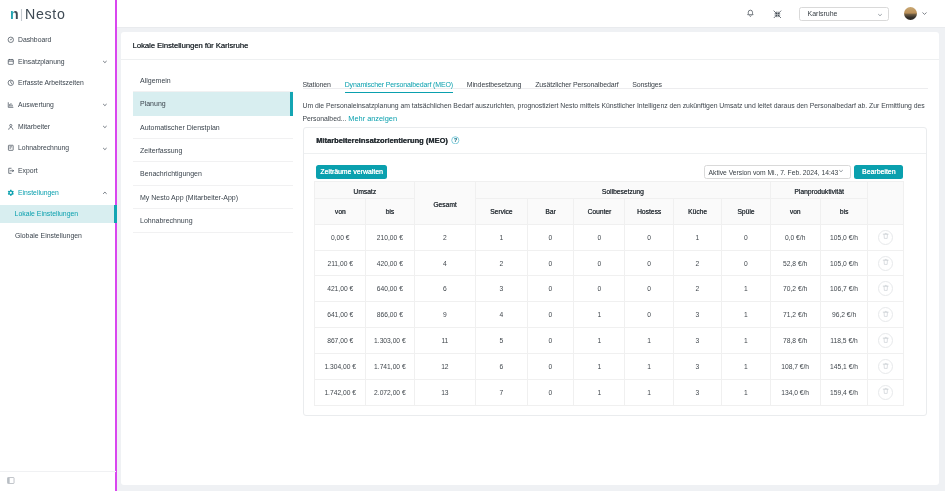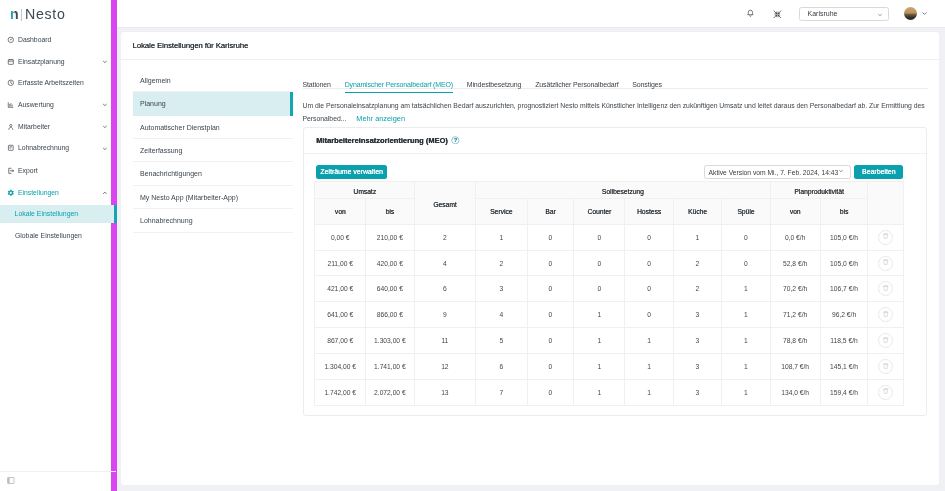--- a/index.html
+++ b/index.html
@@ -12,21 +12,21 @@
   border-bottom:1px solid #e9ebee; }
 .tb-ic { position:absolute; }
 .tb-sel { position:absolute; left:682px; top:7px; width:90px; height:13.5px; border:1px solid #d9d9d9;
   border-radius:2.5px; font-size:7px; color:#3a4147; line-height:11.5px; padding-left:7.5px; background:#fff; }
 .tb-sel svg { position:absolute; right:5px; top:3.6px; }
 .avatar { position:absolute; left:786.5px; top:6.7px; width:13.6px; height:13.6px; border-radius:50%;
   background:linear-gradient(180deg,#c9a873 0%,#bb9059 46%,#6b5a41 58%,#35302a 80%,#2b2723 100%); }
 
 
 .sidebar { position:absolute; left:0; top:0; width:117px; height:491px; background:#fff;
-  border-right:6px solid #d946ef; z-index:3; }
+  border-right:2px solid #d946ef; z-index:3; }
 .logo { position:absolute; left:10px; top:5.8px; font-size:14.2px; color:#3e4a54; letter-spacing:.1px; }
 .logo .n { font-weight:700; background:linear-gradient(90deg,#27a5b2 48%,#3e4a54 48%); -webkit-background-clip:text; background-clip:text; color:transparent; }
 .logo .bar { color:#c3c9ce; font-weight:400; font-size:13.5px; margin:0 1.5px 0 1px; position:relative; top:-0.5px; }
 .logo .nesto { font-weight:500; letter-spacing:.75px; }
 .mitem { position:absolute; left:0; width:116px; height:21.5px; }
 .mi { position:absolute; left:6.8px; top:7px; width:7.6px; height:7.6px; }
 .mtxt { position:absolute; left:18px; top:0; line-height:21.5px; font-size:6.8px; color:#3c454e; }
 .mitem.teal .mtxt { color:#0aa0ae; }
 .chev { position:absolute; right:8.4px; top:8.4px; width:5.8px; height:5.8px; }
 .submenu-active { position:absolute; left:0; top:205.3px; width:117px; height:18px; background:#d8eef0; }
@@ -47,21 +47,21 @@
   border-bottom:1px solid #f1f1f2; }
 .snitem.active { background:#d8eef0; border-right:3.2px solid #14a5b3; border-bottom:none; }
 
 
 .tabs { position:absolute; left:181.5px; top:40.6px; width:625px; height:16px; border-bottom:1px solid #ededef; white-space:nowrap; }
 .tab { display:inline-block; height:16px; line-height:15px; font-size:7px; color:#3c434a; margin-right:13.8px; letter-spacing:-0.14px;}
 .tab.active { color:#0aa0ae; border-bottom:1.6px solid #0aa0ae; }
 
 
 .para { position:absolute; left:181.5px; top:66.5px; font-size:6.85px; line-height:13.7px; color:#3f464d; white-space:nowrap; letter-spacing:-0.02px;}
-.para a { color:#0aa0ae; text-decoration:none; margin-left:10px; font-size:7.4px; }
+.para a { color:#0aa0ae; text-decoration:none; margin-left:2px; font-size:7.4px; }
 
 
 .panel { position:absolute; left:182.3px; top:95.4px; width:624.2px; height:288.6px;
   border:1px solid #eaecee; border-radius:3px; }
 .panel-h { position:absolute; left:11.8px; top:7.4px; font-size:7.5px; font-weight:700; color:#2c3338; text-shadow:0.32px 0 0 #2c3338; }
 .panel-h svg { vertical-align:-1.5px; margin-left:3.5px; }
 .panel-div { position:absolute; left:0; top:25px; width:622.2px; height:1px; background:#eef0f1; }
 .btn { position:absolute; height:14.4px; background:#0aa0ae; border-radius:2.5px; color:#fff;
   font-size:6.8px; font-weight:400; text-shadow:0.28px 0 0 #fff; text-align:center; line-height:14.6px; letter-spacing:.05px; }
 .btn1 { left:11.8px; top:36.2px; width:71px; }

